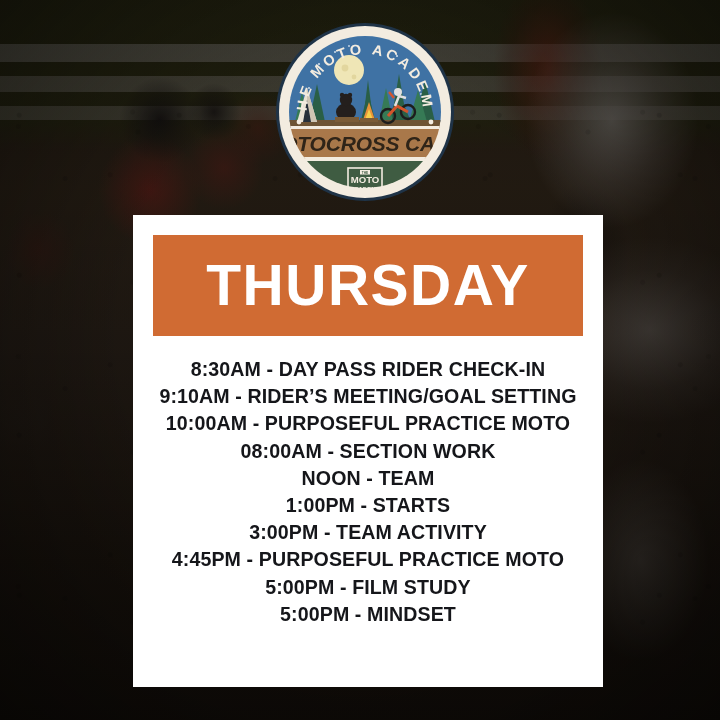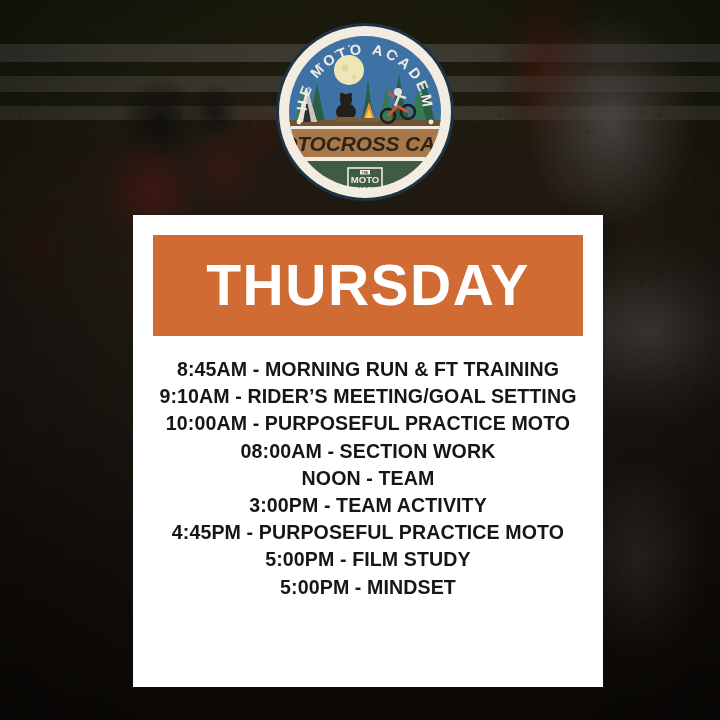--- a/index.html
+++ b/index.html
@@ -231,25 +231,26 @@
     </svg>
   </div>
 
   <div class="card">
 
     <div class="day-banner">
       <div class="day-banner-text">THURSDAY</div>
     </div>
 
     <div class="schedule" id="schedule-list">
-      <div class="schedule-item">8:45AM - MORNING RUN &amp; FT TRAINING</div>
+      <div class="schedule-item">8:30AM - DAY PASS RIDER CHECK-IN</div>
       <div class="schedule-item">9:10AM - RIDER’S MEETING/GOAL SETTING</div>
       <div class="schedule-item">10:00AM - PURPOSEFUL PRACTICE MOTO</div>
       <div class="schedule-item">08:00AM - SECTION WORK</div>
       <div class="schedule-item">NOON - TEAM</div>
+      <div class="schedule-item">1:00PM - STARTS</div>
       <div class="schedule-item">3:00PM - TEAM ACTIVITY</div>
       <div class="schedule-item">4:45PM - PURPOSEFUL PRACTICE MOTO</div>
       <div class="schedule-item">5:00PM - FILM STUDY</div>
       <div class="schedule-item">5:00PM - MINDSET</div>
     </div>
 
   </div>
 </div>
 
 </body></html>

